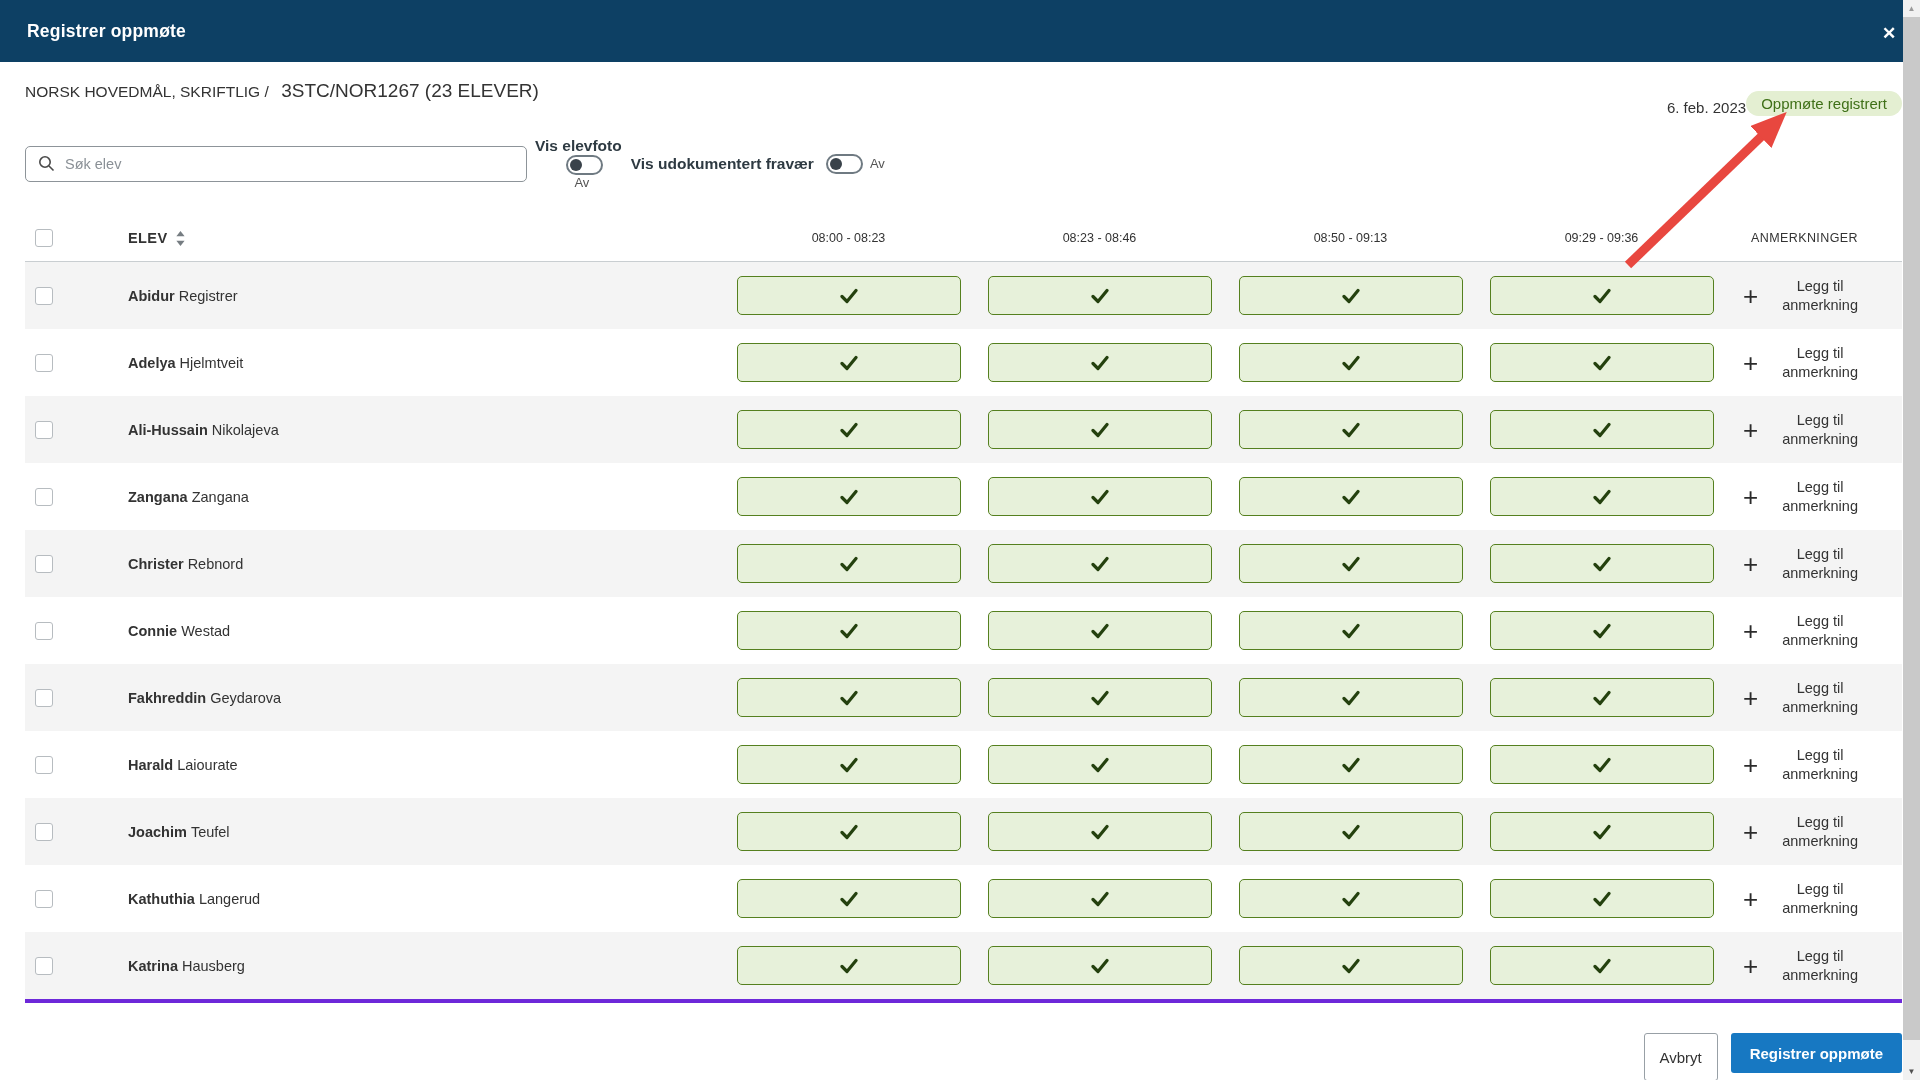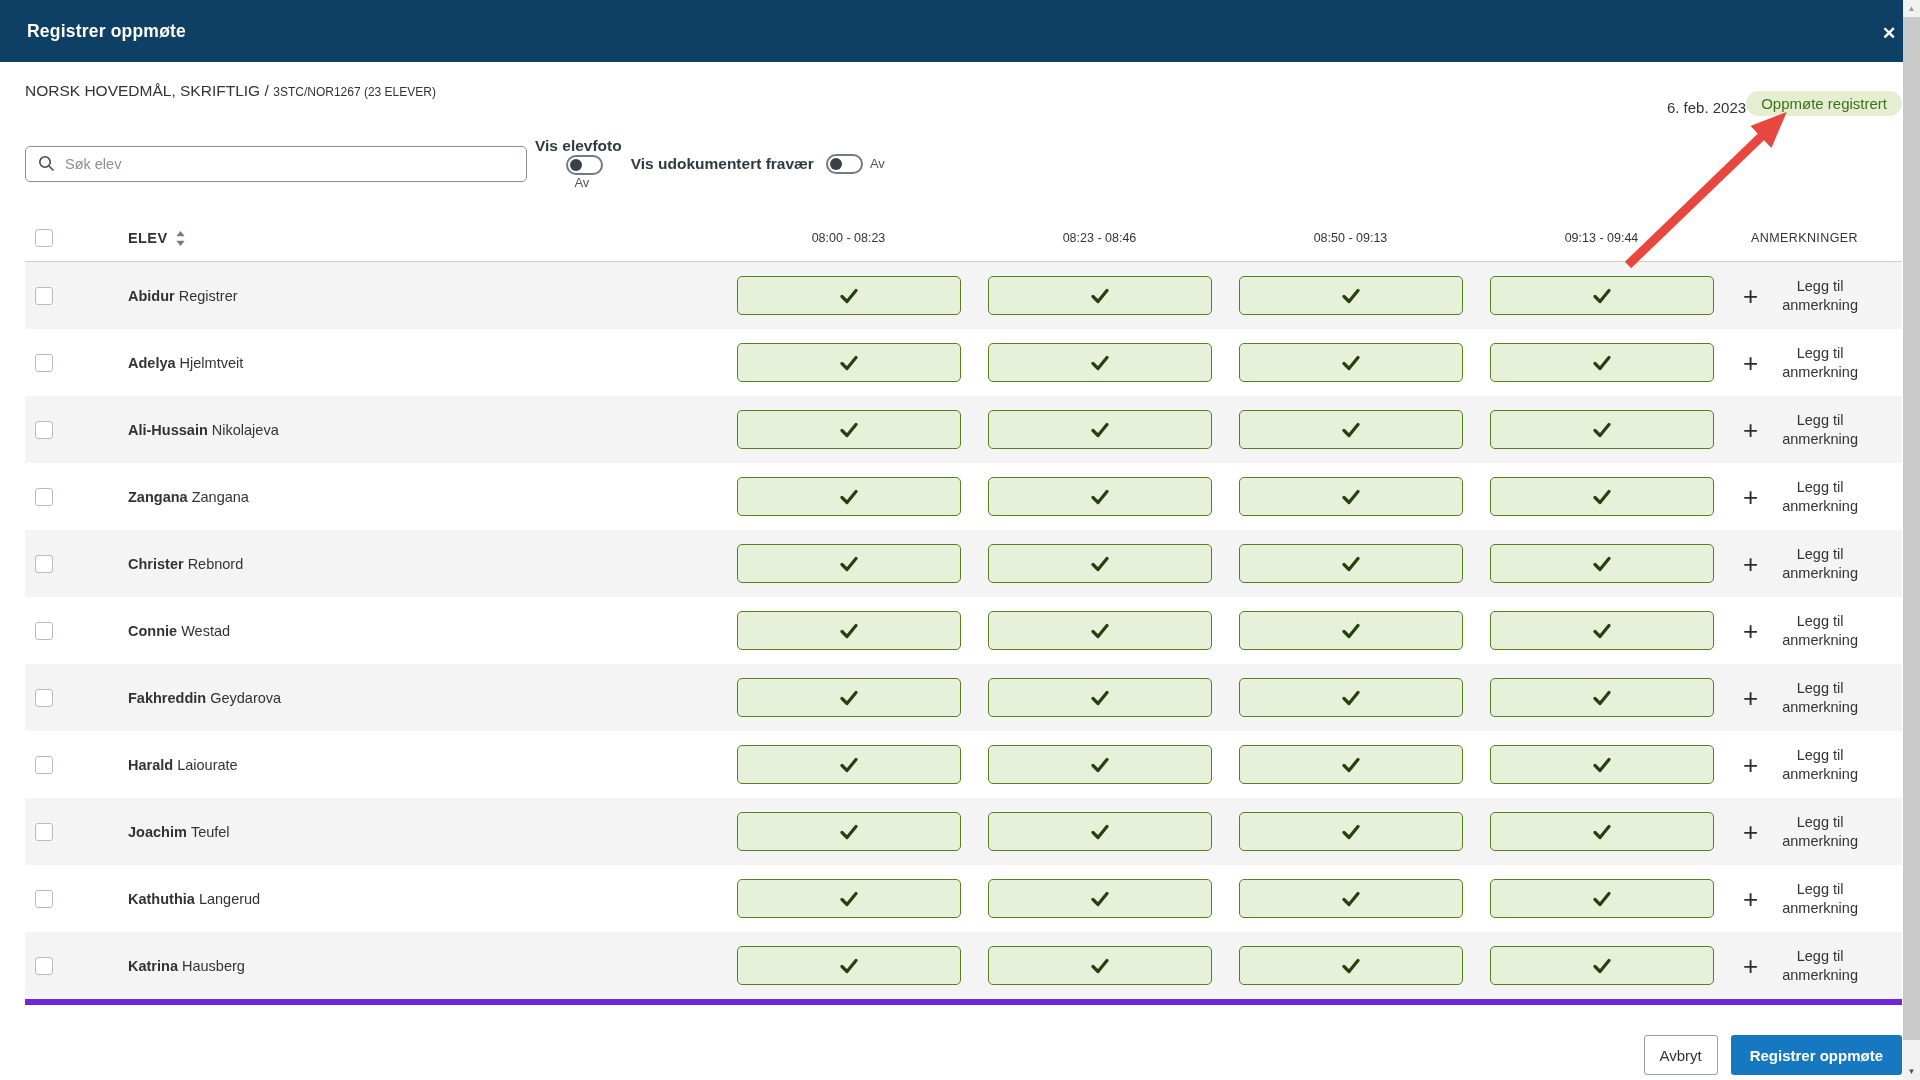--- a/index.html
+++ b/index.html
@@ -22,21 +22,21 @@
   }
   
   .modal-header{height:62px;background:var(--header-bg);display:flex;align-items:center;position:relative;}
   .modal-title{margin:0 0 0 27px;font-size:17.5px;font-weight:700;color:#fff;letter-spacing:.2px;}
   .close-btn{position:absolute;top:20px;right:18px;width:26px;height:26px;background:transparent;border:none;
     color:#fff;font-size:17px;font-weight:700;line-height:1;cursor:pointer;padding:0;}
   
   .content{padding:0 18px 0 25px;}
   .info-row{margin-top:14px;height:30px;display:flex;justify-content:space-between;align-items:center;}
   .subject-main{font-size:15.5px;text-align:right;}
-  .subject-code{font-size:12px;}
+  .subject-code{font-size:19px;margin-left:8px;}
   .info-right{display:flex;align-items:flex-end;}
   .session-date{font-size:15px;}
   .status-badge{background:var(--badge-bg);color:var(--badge-text);font-size:15px;padding:4px 15px;border-radius:15px;white-space:nowrap;margin-top:24px;}
   
   .controls-row{margin-top:31px;display:flex;align-items:center;}
   .searchbox{width:502px;height:36px;border:1px solid #8d9499;border-radius:5px;display:flex;align-items:center;padding:0 10px 0 12px;background:#fff;}
   .searchbox input{border:none;outline:none;flex:1;font-size:14.5px;margin-left:8px;color:#333;font-family:inherit;background:transparent;}
   .searchbox input::placeholder{color:#8a9096;}
   .toggle-group{display:flex;align-items:center;margin-left:9px;}
   .toggle-group.first{margin-left:8px;flex-direction:column;}
@@ -50,32 +50,32 @@
   .c-check{width:78px;padding-left:10px;}
   .c-name{flex:1;padding-left:25px;font-size:14.5px;}
   .slots{display:flex;width:1004px;}
   .c-slot{width:251px;justify-content:center;}
   .c-anm{width:175px;justify-content:center;padding-right:20px;}
   .thead{display:flex;align-items:center;height:47px;border-bottom:1px solid #c9ced1;font-size:12.5px;color:#333;}
   .th-name{font-weight:700;letter-spacing:.4px;display:flex;align-items:center;gap:9px;}
   .th-slot{font-weight:400;}
   .th-anm{font-weight:400;letter-spacing:.4px;}
   .checkbox{width:18px;height:18px;background:#fff;border:1px solid #b7bcc0;border-radius:3px;display:inline-block;cursor:pointer;}
-  .tbody{border-bottom:6px solid #6d28d9;}
+  .tbody{border-bottom:4px solid #6d28d9;}
   .trow{display:flex;align-items:center;height:67px;}
   .trow.alt{background:var(--row-alt);}
   .fn{font-weight:700;}
   .attend-btn{width:224px;height:39px;background:var(--green-fill);border:1.5px solid var(--green-border);border-radius:5px;
     display:flex;align-items:center;justify-content:center;cursor:pointer;padding:0;}
   .remark-btn{display:flex;align-items:center;gap:16px;background:none;border:none;padding:0;color:#333;font-family:inherit;cursor:pointer;}
   .plus-icon{font-size:26px;font-weight:400;color:#2b2b2b;line-height:1;}
   .remark-label{width:92px;font-size:14.5px;line-height:1.25;text-align:center;}
   
   .footer{margin-top:30px;display:flex;justify-content:flex-end;gap:13px;}
-  .btn-cancel{width:74px;height:40px;background:#fff;border:1px solid #98a0a6;border-radius:3px;font-size:15px;color:#333;font-family:inherit;cursor:pointer;}
+  .btn-cancel{width:74px;height:48px;background:#fff;border:1px solid #98a0a6;border-radius:3px;font-size:15px;color:#333;font-family:inherit;cursor:pointer;}
   .btn-primary{height:40px;background:var(--accent-blue);color:#fff;border:none;border-radius:3px;font-size:15px;font-weight:700;padding:0 19px;font-family:inherit;cursor:pointer;}
   
   .scrollbar{position:absolute;top:0;right:0;width:17px;height:1080px;background:#f1f1f1;z-index:20;}
   .sb-btn{position:absolute;left:0;width:17px;height:17px;display:flex;align-items:center;justify-content:center;font-size:8px;color:#9a9a9a;}
   .sb-up{top:0;}
   .sb-down{bottom:0;color:#4f4f4f;}
   .sb-thumb{position:absolute;top:17px;left:0;width:17px;height:1023px;background:#c9c9c9;cursor:pointer;}
   
   .arrow-overlay{position:absolute;left:1608px;top:96px;width:210px;height:185px;z-index:15;pointer-events:none;}
 </style>
@@ -137,21 +137,21 @@
           <span>ELEV</span>
           <svg width="9" height="15" viewBox="0 0 9 15">
             <path d="M4.5 0 L8.6 5.2 H0.4 Z" fill="#767d82"></path>
             <path d="M4.5 15 L0.4 9.8 H8.6 Z" fill="#767d82"></path>
           </svg>
         </div>
         <div class="slots">
           <div class="cell c-slot th-slot">08:00 - 08:23</div>
           <div class="cell c-slot th-slot">08:23 - 08:46</div>
           <div class="cell c-slot th-slot">08:50 - 09:13</div>
-          <div class="cell c-slot th-slot">09:13 - 09:44</div>
+          <div class="cell c-slot th-slot">09:29 - 09:36</div>
         </div>
         <div class="cell c-anm th-anm">ANMERKNINGER</div>
       </div>
       <div class="tbody">
   <div class="trow alt">
     <div class="cell c-check">
               <span class="checkbox"></span>
             </div>
     <div class="cell c-name">
       <span class="fn">Abidur</span>&nbsp;<span class="ln">Registrer</span>

